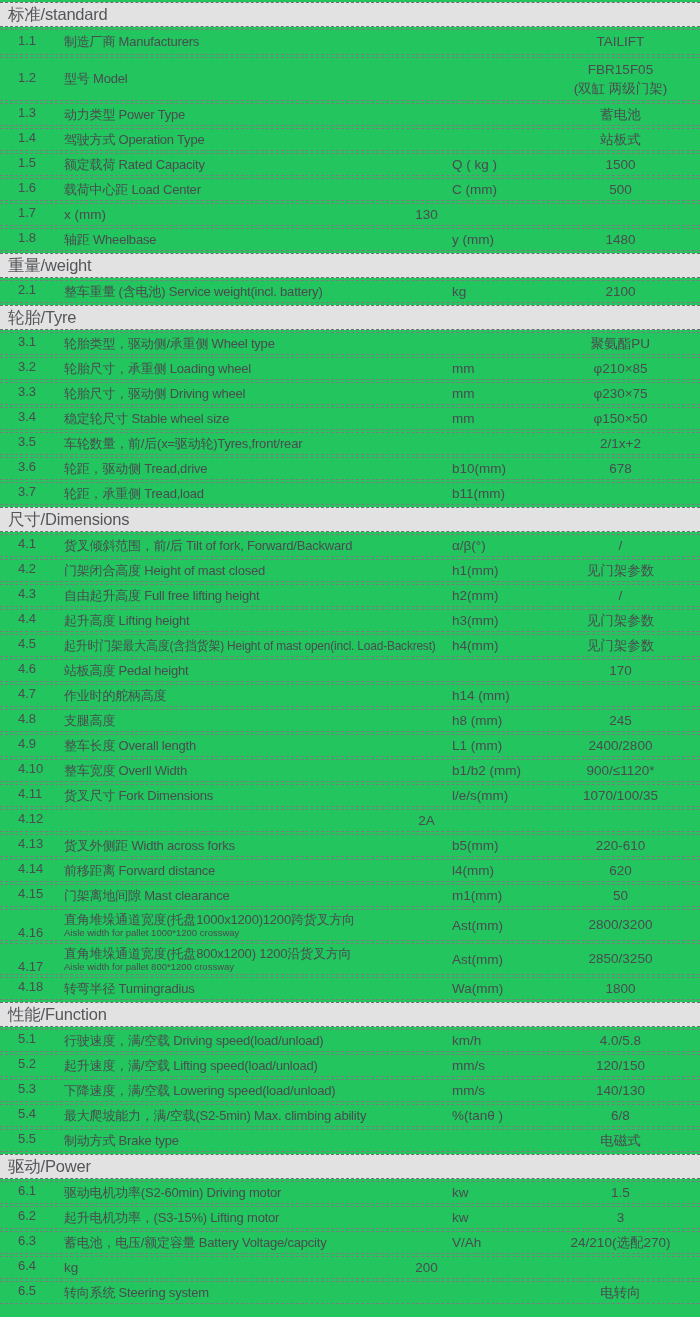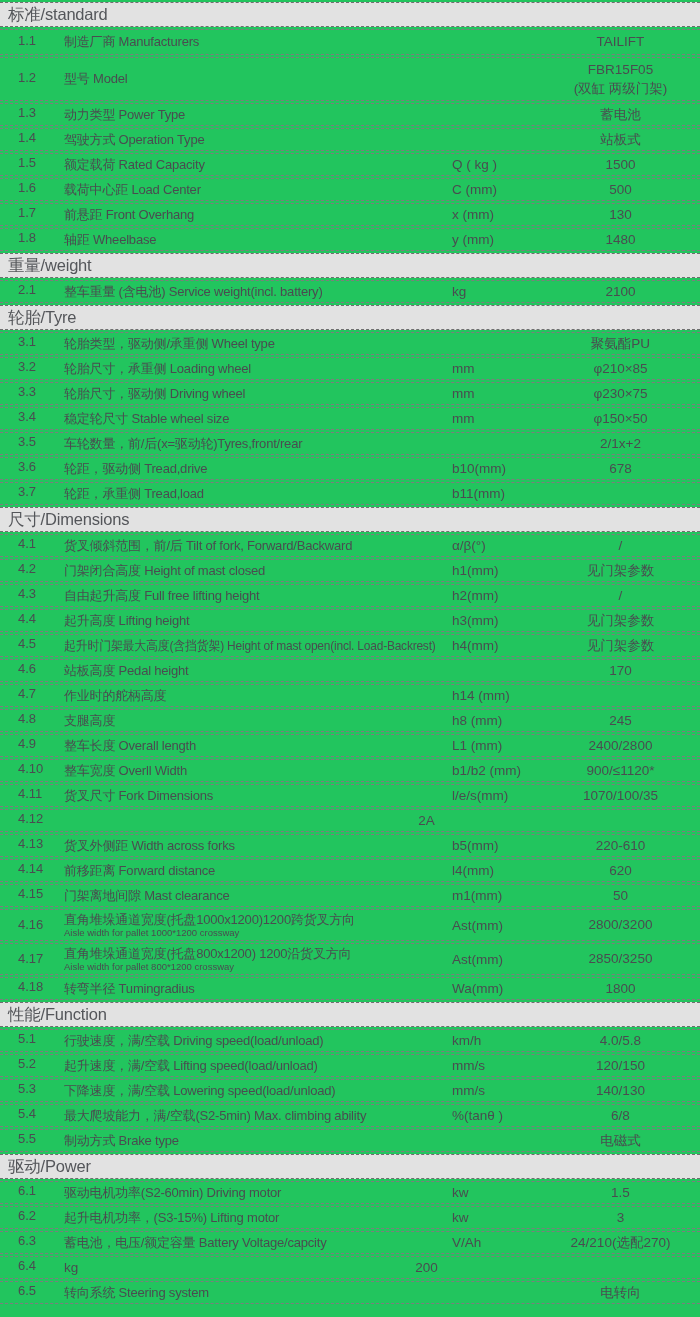--- a/index.html
+++ b/index.html
@@ -41,21 +41,21 @@
   .row.tall { height:44px; }
   .row.h2 { height:32px; }
   .col-num {
     flex:none;
     margin-left:18px;
     width:30px;
     font-size:13px;
     position:relative;
     top:-2px;
   }
-  .row.h2 .col-num { align-self:flex-start; padding-top:3px; top:4px; }
+  .row.h2 .col-num { align-self:flex-start; padding-top:3px; top:12px; }
   .col-desc {
     flex:none;
     width:372px;
     font-size:13px;
     letter-spacing:-0.2px;
     line-height:14px;
     overflow:hidden;
   }
   .col-unit {
     flex:none;
@@ -130,21 +130,20 @@
       <div class="row">
         <div class="col-num">1.6</div>
         <div class="col-desc"><span class="fit">载荷中心距 Load Center</span></div>
         <div class="col-unit">C (mm)</div>
         <div class="col-value">
           <div>500</div>
         </div>
       </div>
       <div class="row">
         <div class="col-num">1.7</div>
-        <div class="col-desc"><span class="fit">前悬距 Front Overhang</span></div>
         <div class="col-unit">x (mm)</div>
         <div class="col-value">
           <div>130</div>
         </div>
       </div>
       <div class="row">
         <div class="col-num">1.8</div>
         <div class="col-desc"><span class="fit">轴距 Wheelbase</span></div>
         <div class="col-unit">y (mm)</div>
         <div class="col-value">

